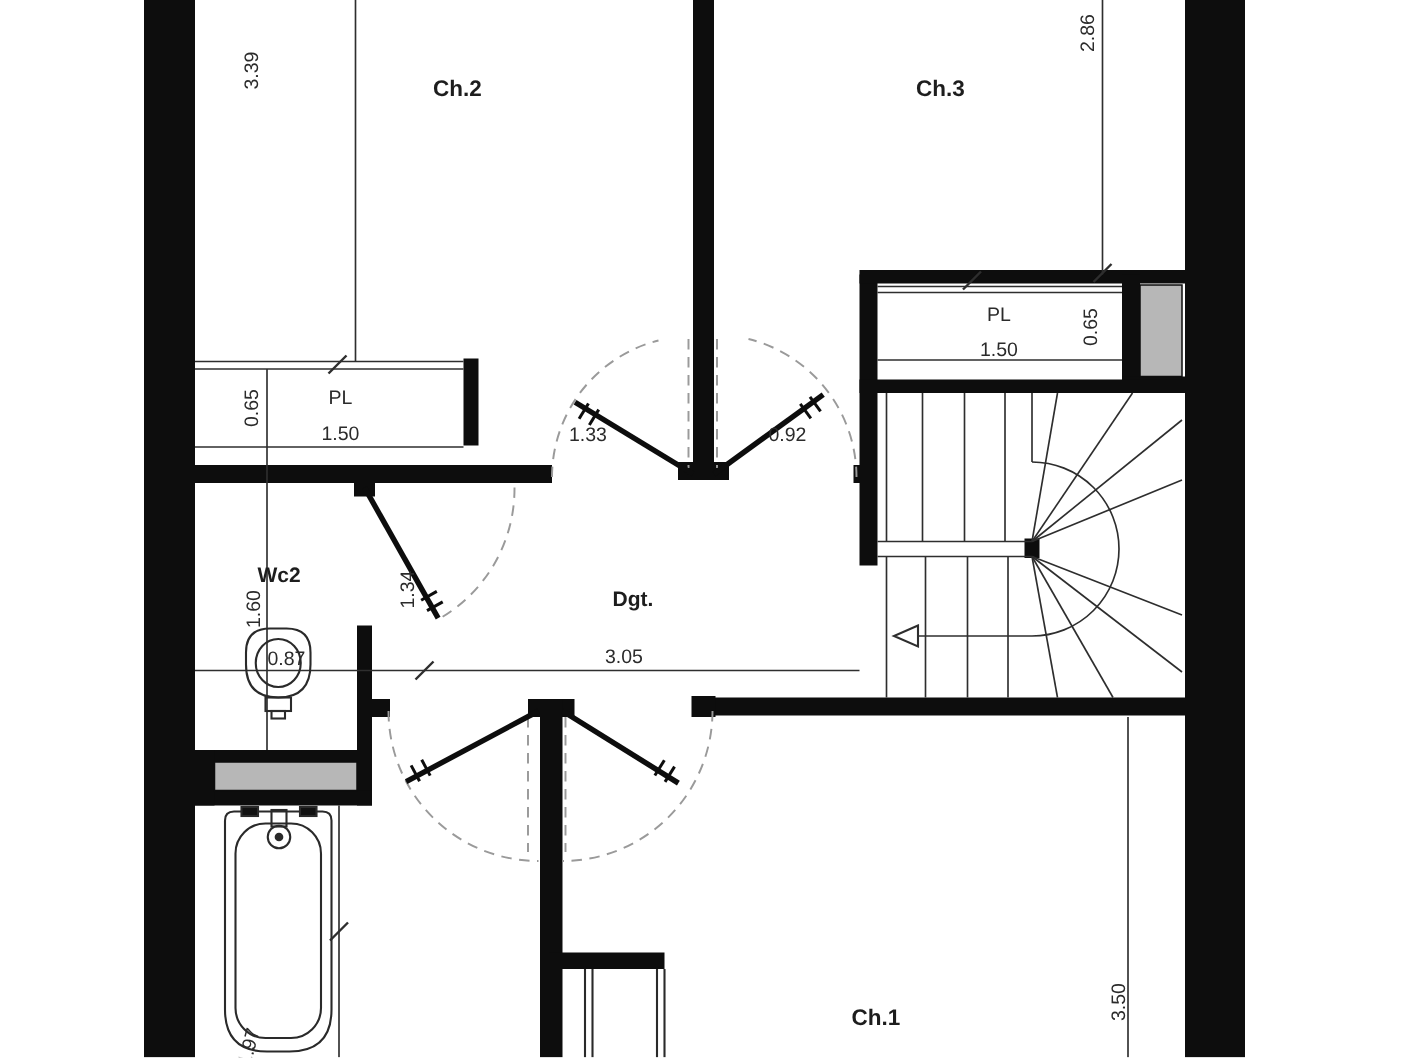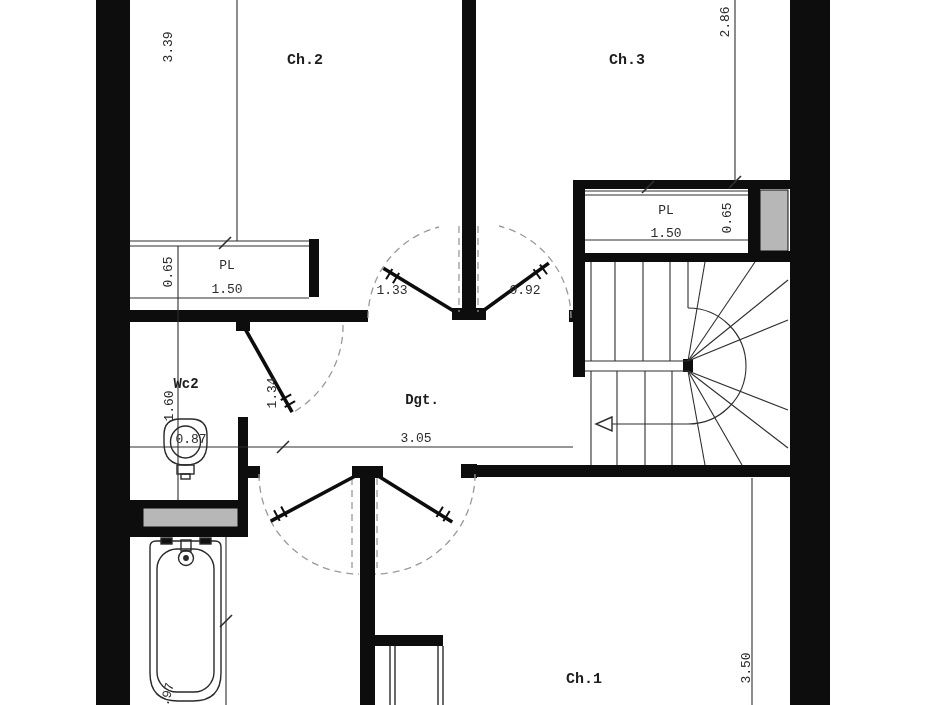--- a/index.html
+++ b/index.html
@@ -1,17 +1,17 @@
 <!DOCTYPE html>
 <html><head>
 <meta charset="utf-8">
 <style>
   html,body{margin:0;padding:0;background:#ffffff;}
   .stage{position:relative;width:940px;height:705px;background:#fff;overflow:hidden;
-         font-family:Liberation Mono, monospace;}
+         font-family:Liberation Sans, sans-serif;}
   svg{display:block}
   text{fill:#222222;}
   .room-label{font-size:15px;font-weight:bold;fill:#1d1d1d;}
   .small-label{font-size:14px;font-weight:bold;fill:#1d1d1d;}
   .dim{font-size:13px;fill:#2b2b2b;}
   .thin{stroke-width:1.1;fill:none;}
   .stair{stroke-width:1.1;fill:none;}
   .leaf{stroke:#0d0d0d;stroke-width:3.6;}
   .handle{stroke:#0d0d0d;stroke-width:2;}
   .dash{stroke-width:1.3;fill:none;stroke-dasharray:7 5;}

